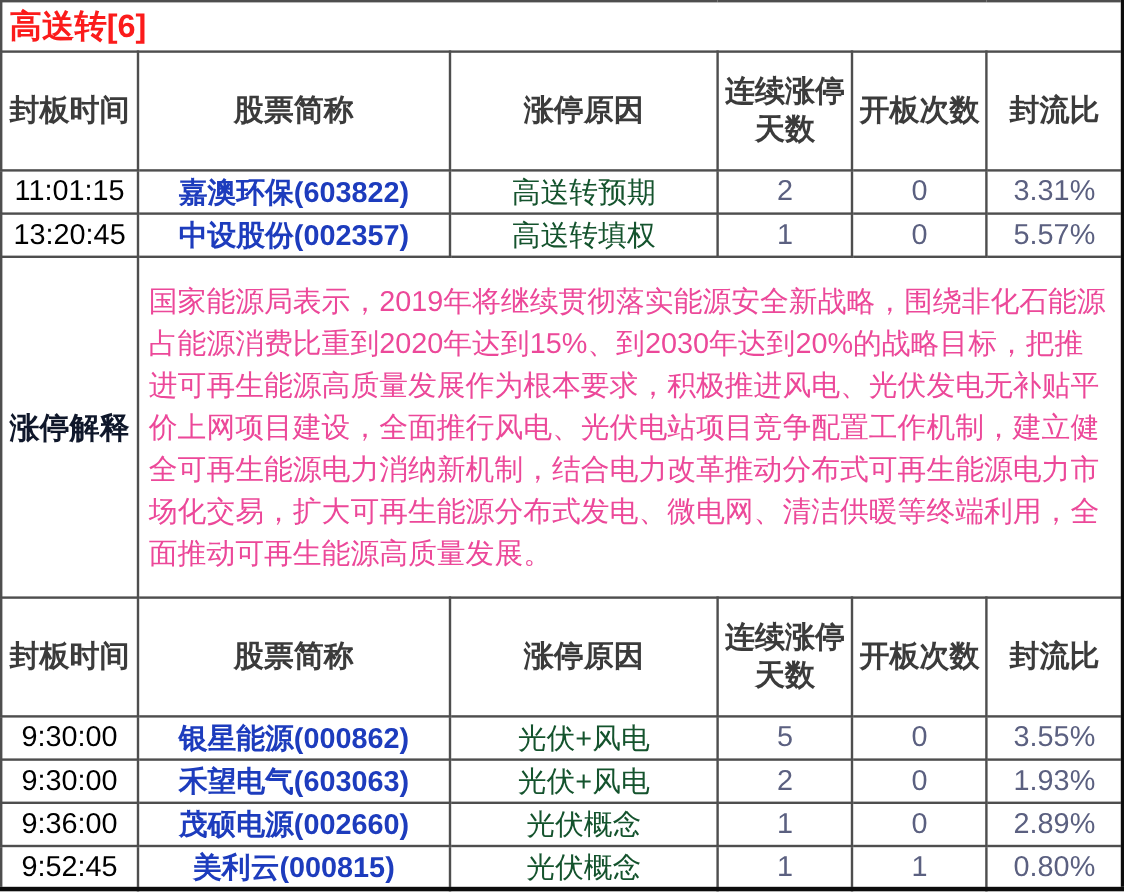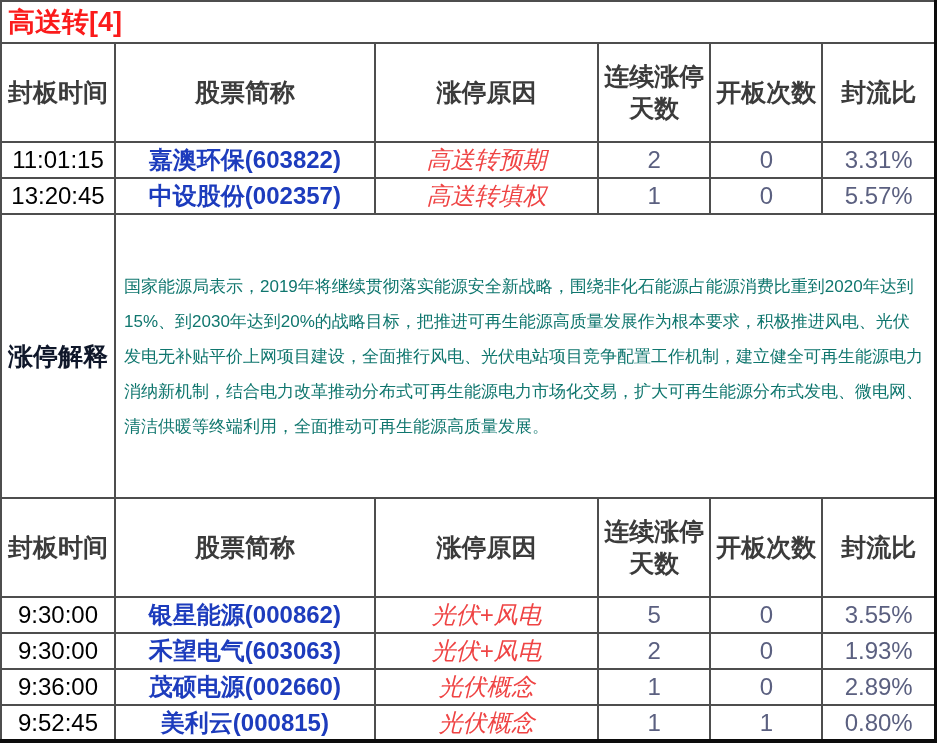--- a/index.html
+++ b/index.html
@@ -41,30 +41,30 @@
     font-size: 25px;
     line-height: 1.25;
     padding: 0 4px;
   }
   tr.data-row { height: 36px; }
   tr.data-row td { font-size: 24px; }
   td.time   { color: #000000; }
   td.num    { color: #5b6080; }
   td.ratio  { color: #5b6080; }
   td.stock  { color: #1d3cbd; font-weight: bold; font-size: 25px; }
-  td.reason { color: #ef4444; font-style: italic; }
+  td.reason { color: #14532d; }
   tr.explain-row td.explain-label {
     color: #0f172a;
     font-weight: bold;
     font-size: 25px;
   }
   tr.explain-row td.explain-text {
     text-align: left;
-    color: #0f766e;
-    font-size: 17px;
+    color: #ec4899;
+    font-size: 24px;
     line-height: 35px;
     padding: 3px 8px;
     vertical-align: middle;
   }
 </style>
 </head>
 <body>
 
 <div class="frame">
   <table class="report">
@@ -72,21 +72,21 @@
       <col style="width:12.2%">
       <col style="width:27.8%">
       <col style="width:23.9%">
       <col style="width:12.0%">
       <col style="width:12.0%">
       <col style="width:12.1%">
     </colgroup>
     <tbody>
 
       <tr class="title-row">
-        <td colspan="6">高送转[4]</td>
+        <td colspan="6">高送转[6]</td>
       </tr>
       <tr class="header-row">
         <th>封板时间</th>
         <th>股票简称</th>
         <th>涨停原因</th>
         <th>连续涨停天数</th>
         <th>开板次数</th>
         <th>封流比</th>
       </tr>
       <tr class="data-row">

